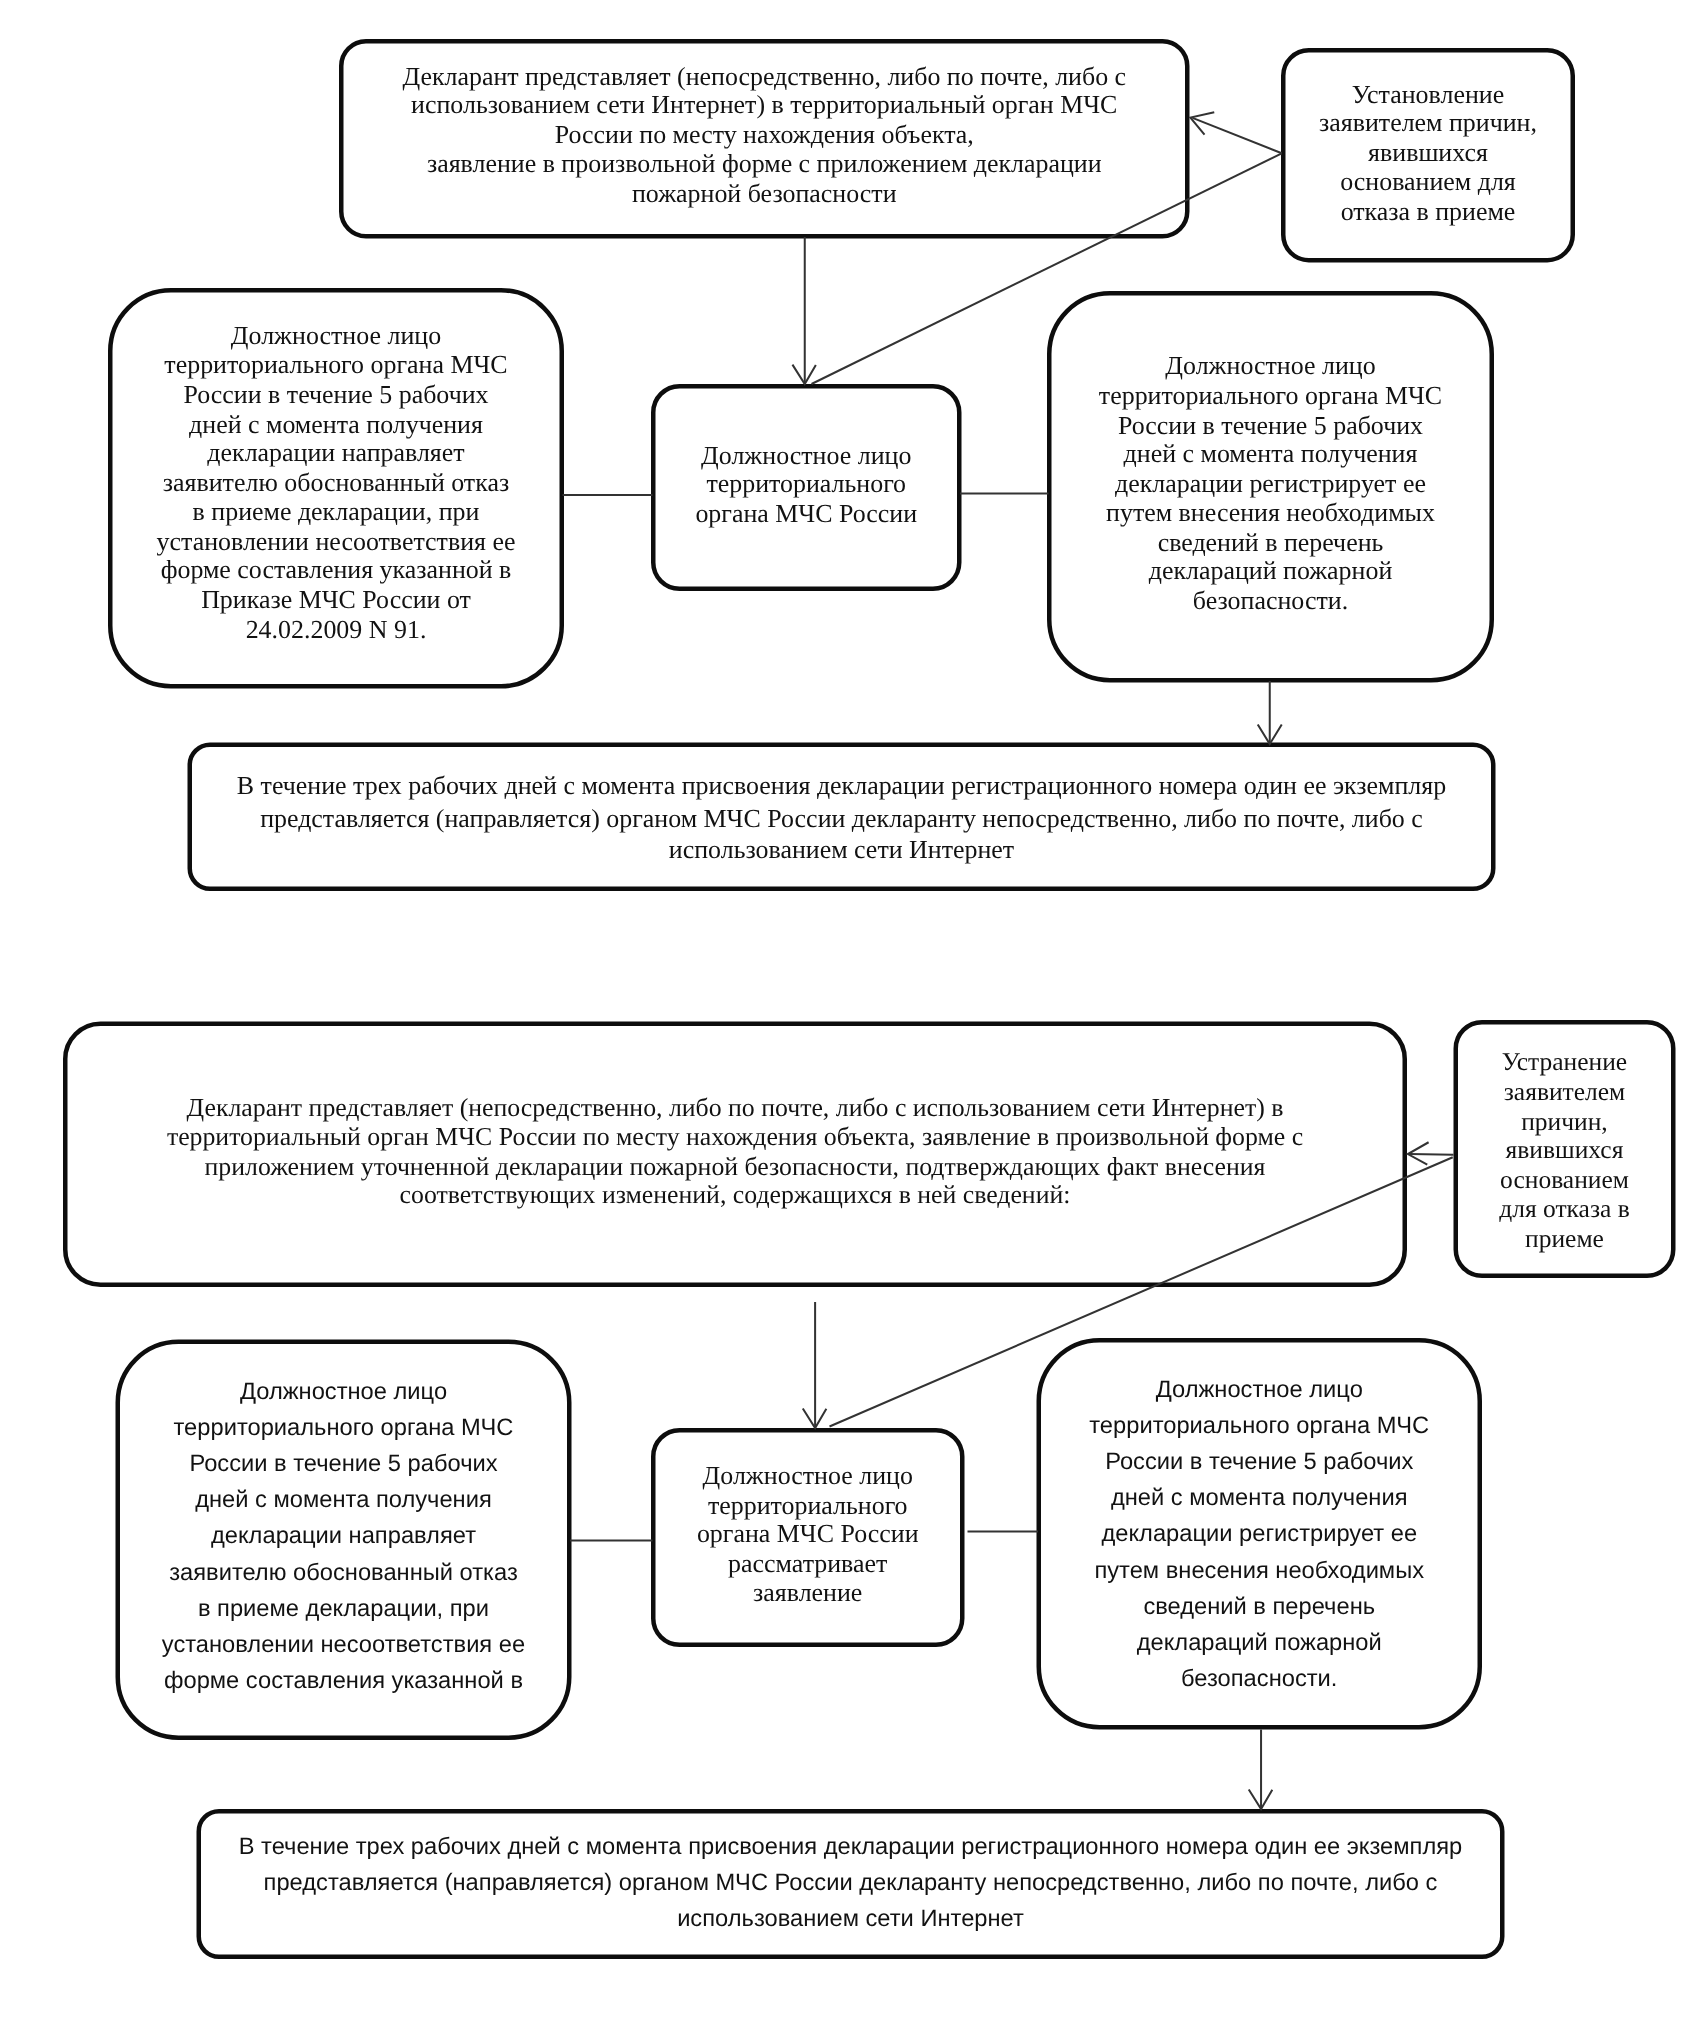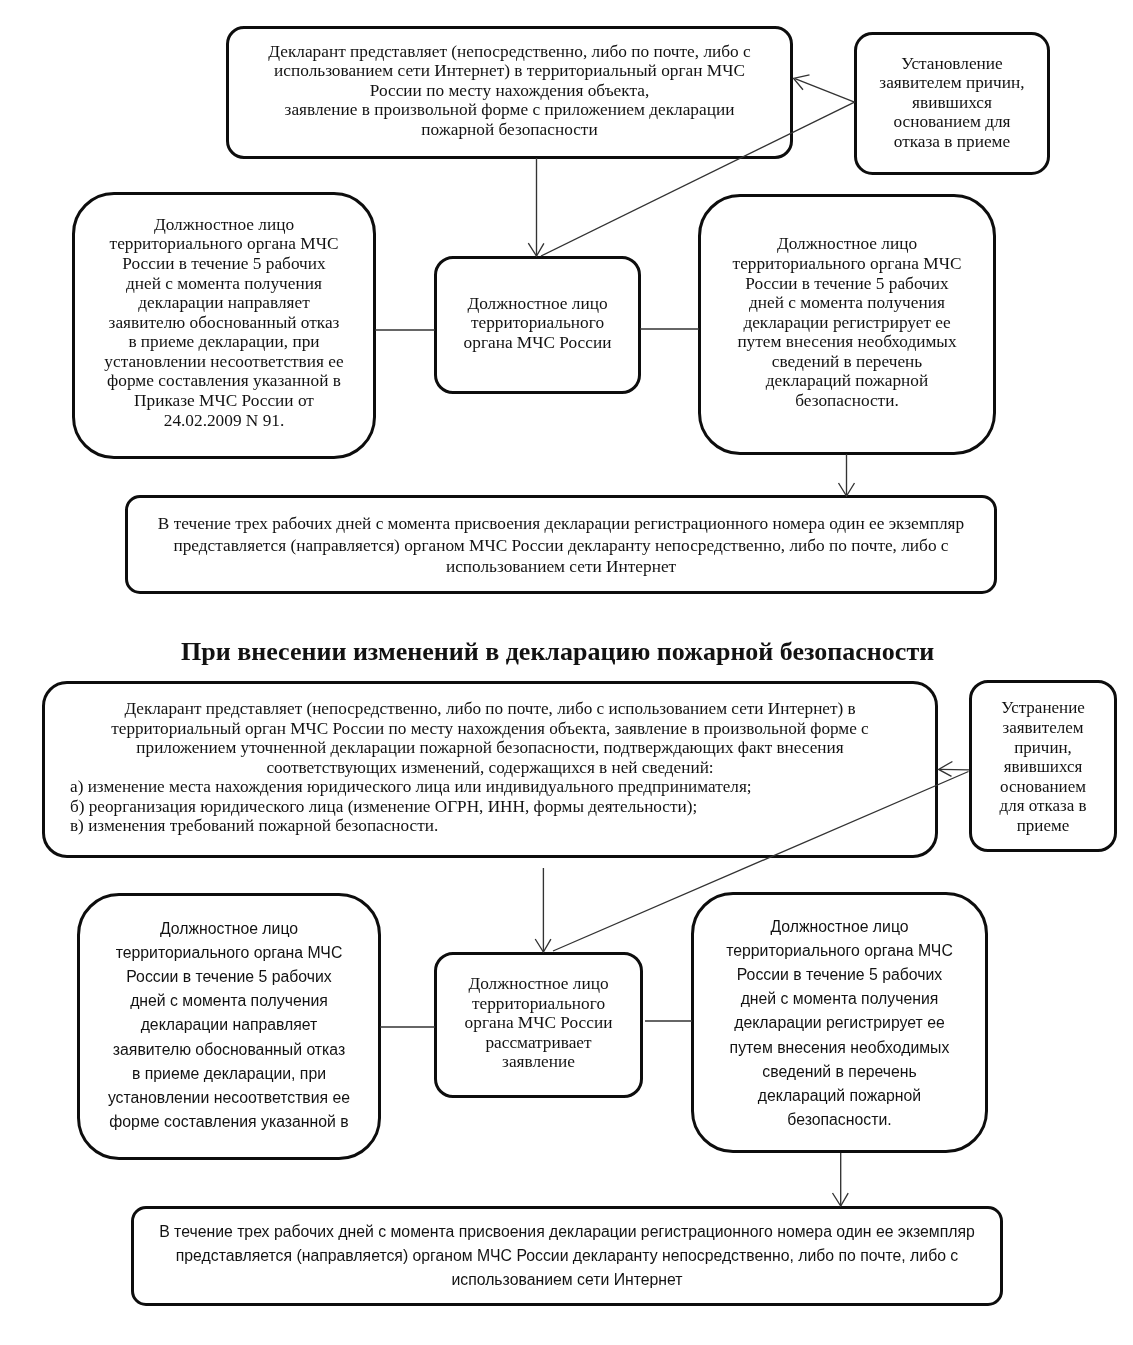--- a/index.html
+++ b/index.html
@@ -67,25 +67,23 @@
   </div>
 
   <div class="box serif" style="left:698px;top:194px;width:298px;height:261px;border-radius:42px;font-size:17.3px;line-height:19.6px;">
     <div class="txt" style="transform:translateY(-2px);">Должностное лицо<br>территориального органа МЧС<br>России в течение 5 рабочих<br>дней с момента получения<br>декларации регистрирует ее<br>путем внесения необходимых<br>сведений в перечень<br>деклараций пожарной<br>безопасности.</div>
   </div>
 
   <div class="box serif" style="left:125px;top:495px;width:872px;height:99px;border-radius:15px;font-size:17.3px;line-height:21.5px;">
     <div class="txt" style="transform:translateY(1px);">В течение трех рабочих дней с момента присвоения декларации регистрационного номера один ее экземпляр<br>представляется (направляется) органом МЧС России декларанту непосредственно, либо по почте, либо с<br>использованием сети Интернет</div>
   </div>
 
-  <div class="title serif" style="left:181px;top:639px;font-size:26px;line-height:26px;">При внесении изменений в декларацию пожарной безопасности</div>
 
   <div class="box serif" style="left:42px;top:681px;width:896px;height:177px;border-radius:25px;font-size:17.2px;line-height:19.5px;flex-direction:column;">
     <div class="txt" style="text-align:center;transform:translateY(-2px);">Декларант представляет (непосредственно, либо по почте, либо с использованием сети Интернет) в<br>территориальный орган МЧС России по месту нахождения объекта, заявление в произвольной форме с<br>приложением уточненной декларации пожарной безопасности, подтверждающих факт внесения<br>соответствующих изменений, содержащихся в ней сведений:</div>
-    <div class="txt" style="text-align:left;padding-left:25px;transform:translateY(-2px);">а) изменение места нахождения юридического лица или индивидуального предпринимателя;<br>б) реорганизация юридического лица (изменение ОГРН, ИНН, формы деятельности);<br>в) изменения требований пожарной безопасности.</div>
   </div>
 
   <div class="box serif" style="left:969px;top:680px;width:148px;height:172px;border-radius:19px;font-size:17px;line-height:19.6px;">
     <div class="txt" style="transform:translateY(1px);">Устранение<br>заявителем<br>причин,<br>явившихся<br>основанием<br>для отказа в<br>приеме</div>
   </div>
 
   <div class="box sans" style="left:77px;top:893px;width:304px;height:267px;border-radius:42px;font-size:15.8px;line-height:24.2px;">
     <div class="txt" style="transform:translateY(-1.5px);">Должностное лицо<br>территориального органа МЧС<br>России в течение 5 рабочих<br>дней с момента получения<br>декларации направляет<br>заявителю обоснованный отказ<br>в приеме декларации, при<br>установлении несоответствия ее<br>форме составления указанной в</div>
   </div>
 

